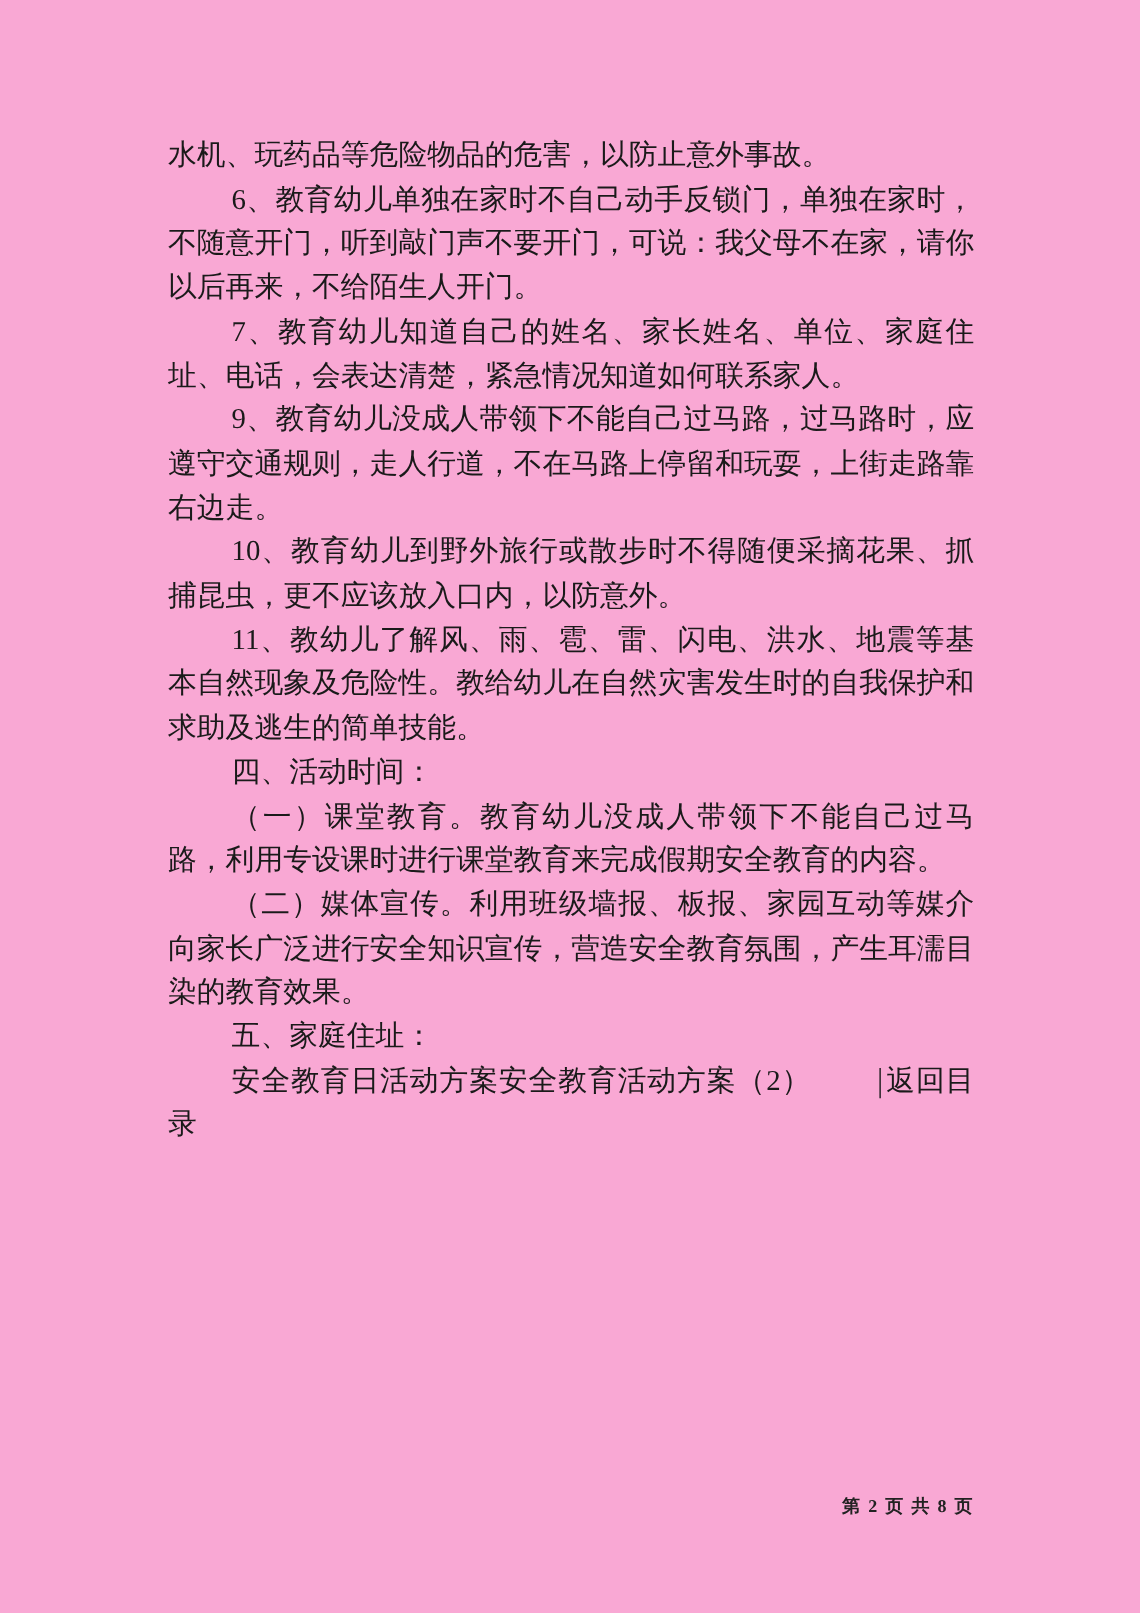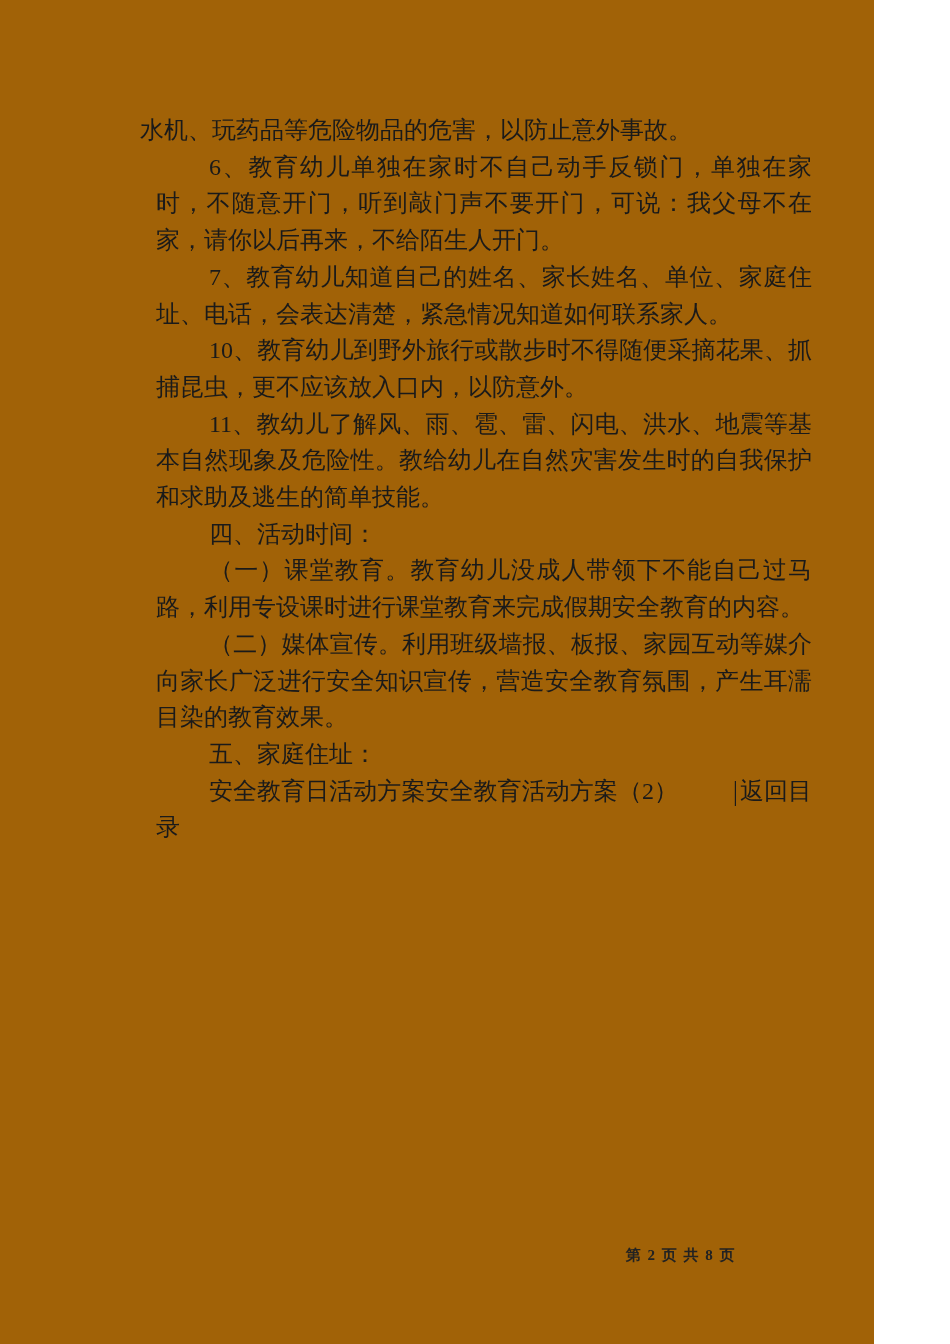--- a/index.html
+++ b/index.html
@@ -12,41 +12,40 @@
     width: 950px;
     height: 1344px;
     position: relative;
     font-family: "Liberation Serif", "DejaVu Serif", serif;
     color: #1a1a1a;
     overflow: hidden;
   }
   .page {
     position: absolute;
     left: 0; top: 0;
-    width: 874px;
+    width: 950px;
     height: 1344px;
-    background: #a16207;
+    background: #f9a8d4;
   }
   .doc-body {
     position: absolute;
     left: 140px;
     top: 112px;
     width: 672px;
     font-size: 24px;
     line-height: 36.7px;
     text-align: justify;
     letter-spacing: 0;
   }
   .para {
     margin: 0;
     padding: 0;
   }
   .para.indent {
     text-indent: 53px;
-    margin-left: 16px;
   }
   .sep-bar {
     display: inline-block;
     transform: scaleY(1.15);
     padding: 0 2px;
     font-weight: normal;
   }
   .toc-link {
     color: #1a1a1a;
     text-decoration: none;
@@ -65,20 +64,21 @@
 </style>
 </head>
 <body>
 
 <div class="page">
 
   <div class="doc-body">
     <p class="para">水机、玩药品等危险物品的危害，以防止意外事故。</p>
     <p class="para indent">6、教育幼儿单独在家时不自己动手反锁门，单独在家时，不随意开门，听到敲门声不要开门，可说：我父母不在家，请你以后再来，不给陌生人开门。</p>
     <p class="para indent">7、教育幼儿知道自己的姓名、家长姓名、单位、家庭住址、电话，会表达清楚，紧急情况知道如何联系家人。</p>
+    <p class="para indent">9、教育幼儿没成人带领下不能自己过马路，过马路时，应遵守交通规则，走人行道，不在马路上停留和玩耍，上街走路靠右边走。</p>
     <p class="para indent">10、教育幼儿到野外旅行或散步时不得随便采摘花果、抓捕昆虫，更不应该放入口内，以防意外。</p>
     <p class="para indent">11、教幼儿了解风、雨、雹、雷、闪电、洪水、地震等基本自然现象及危险性。教给幼儿在自然灾害发生时的自我保护和求助及逃生的简单技能。</p>
     <p class="para indent">四、活动时间：</p>
     <p class="para indent">（一）课堂教育。教育幼儿没成人带领下不能自己过马路，利用专设课时进行课堂教育来完成假期安全教育的内容。</p>
     <p class="para indent">（二）媒体宣传。利用班级墙报、板报、家园互动等媒介向家长广泛进行安全知识宣传，营造安全教育氛围，产生耳濡目染的教育效果。</p>
     <p class="para indent">五、家庭住址：</p>
     <p class="para indent">
       <span>安全教育日活动方案安全教育活动方案（2）</span><span class="sep-bar">|</span><span class="toc-link">返回目录</span>
     </p>
   </div>

